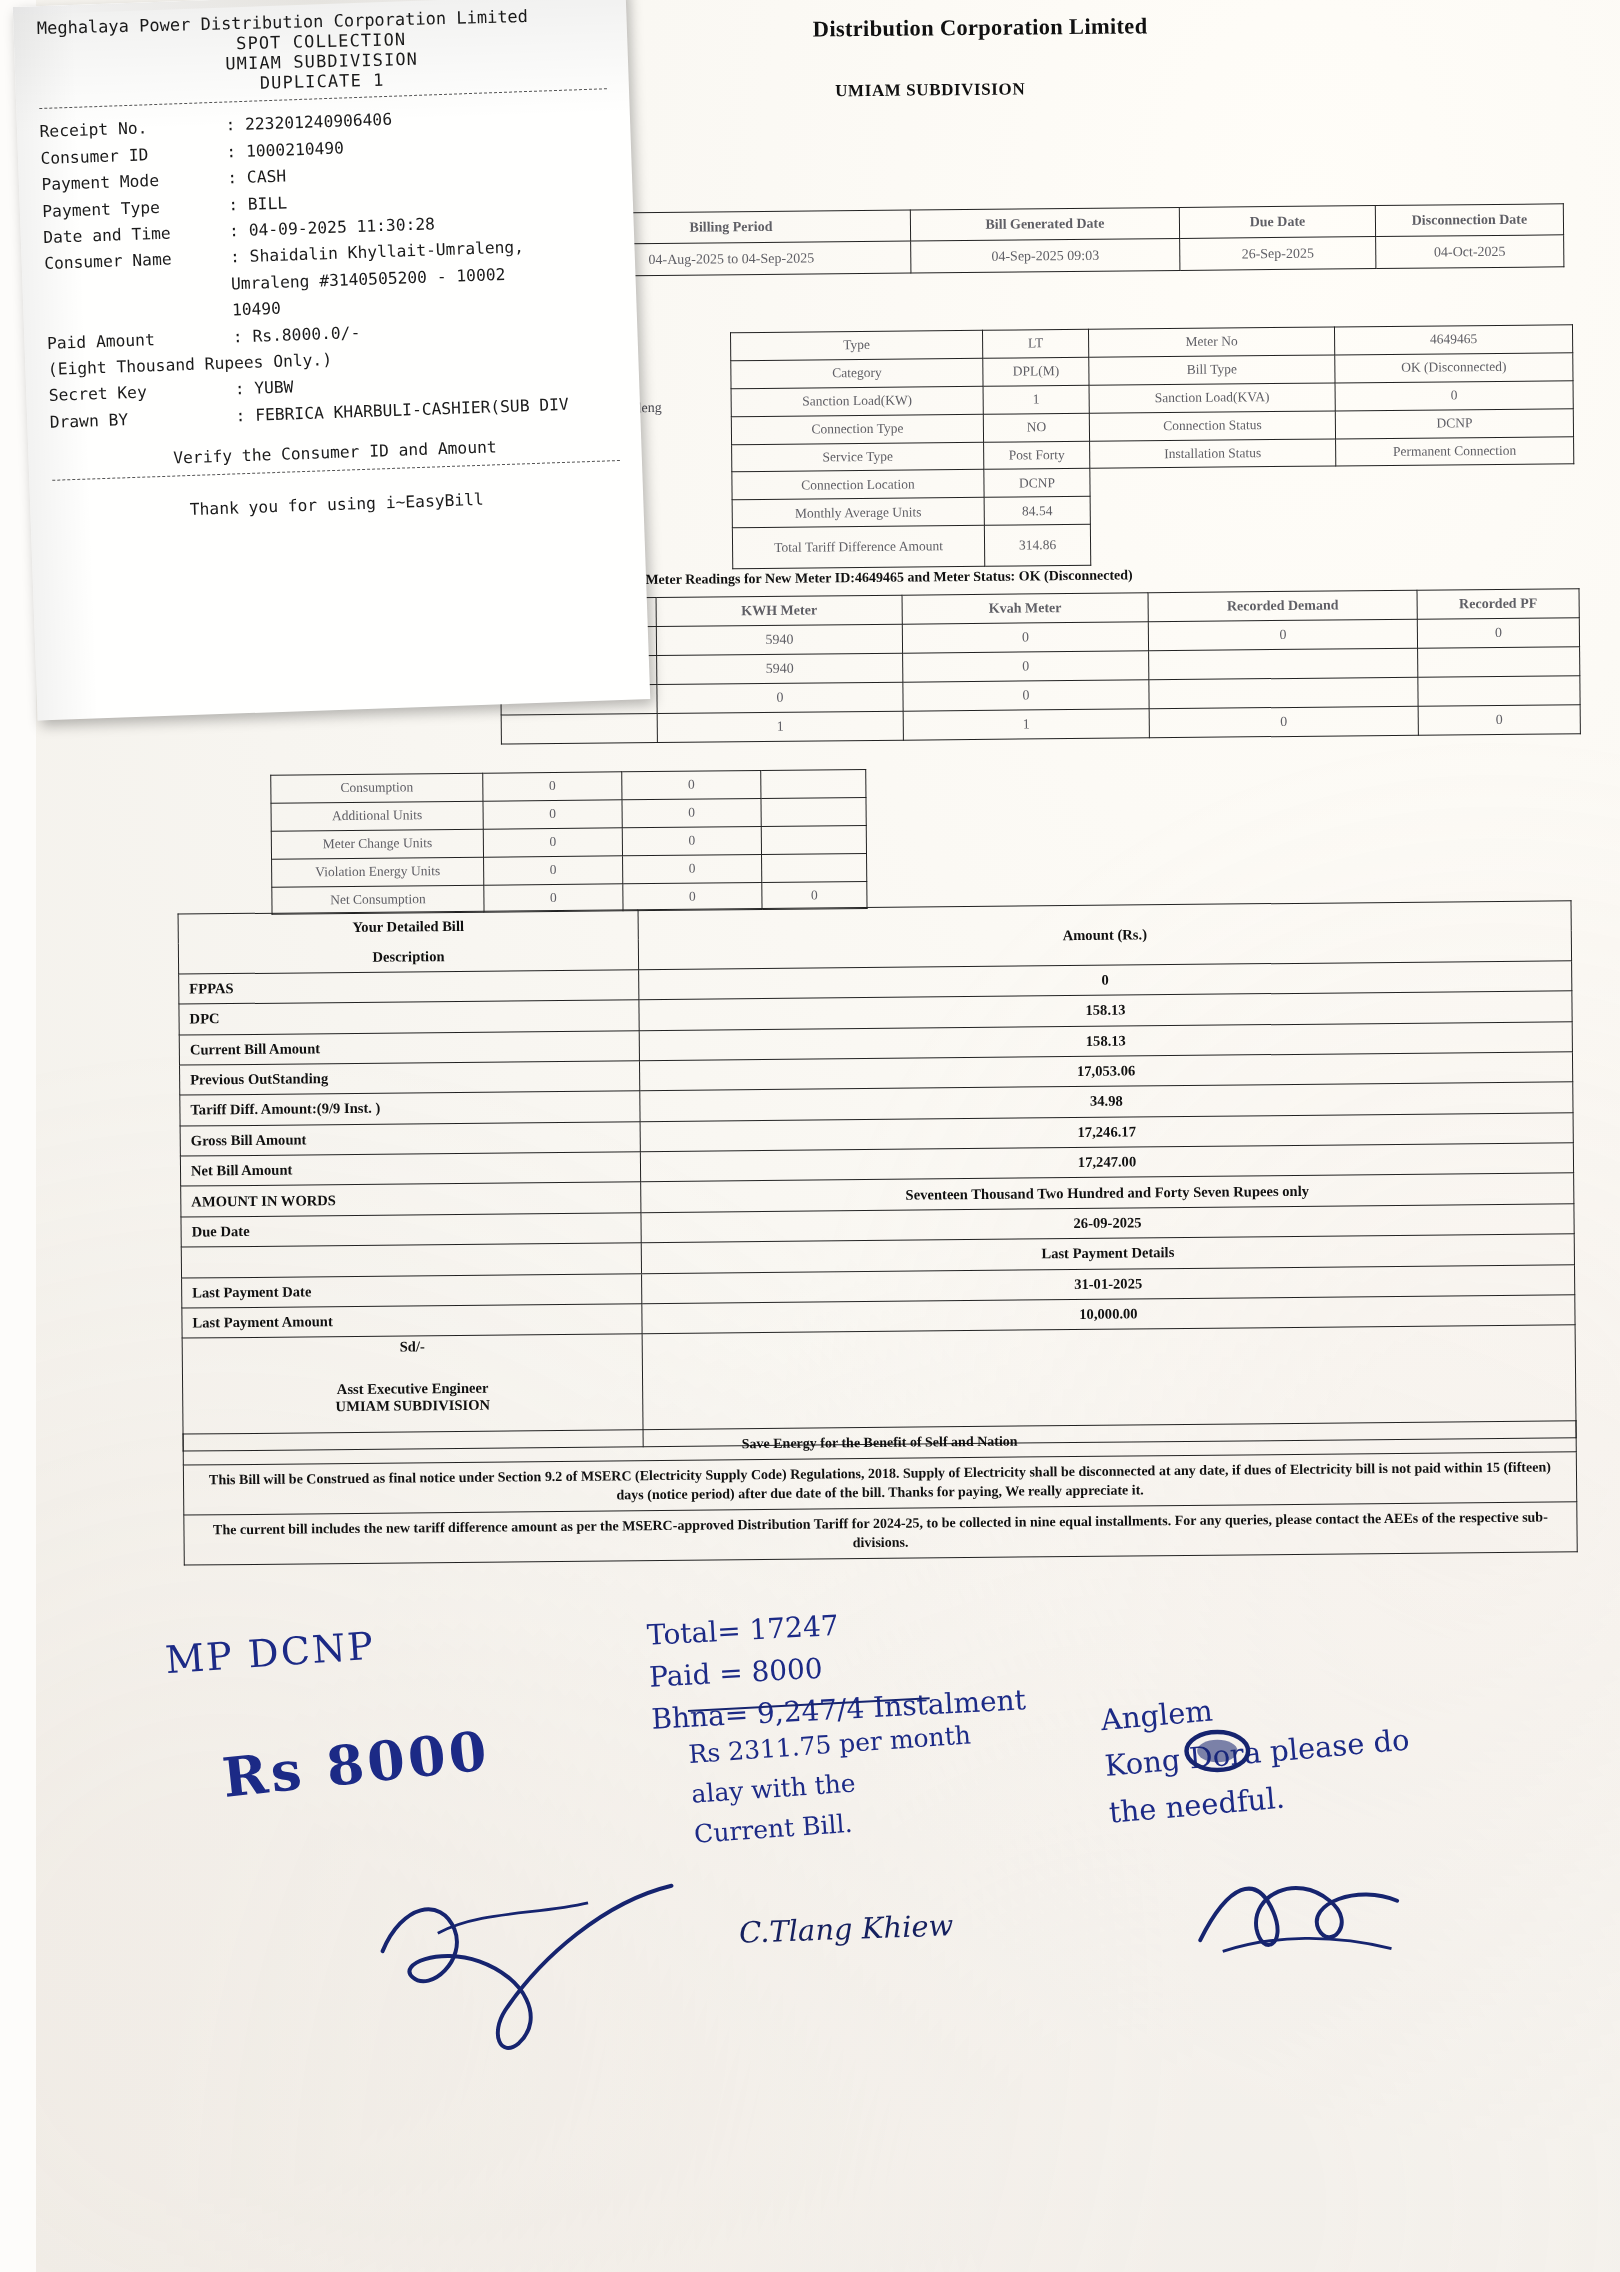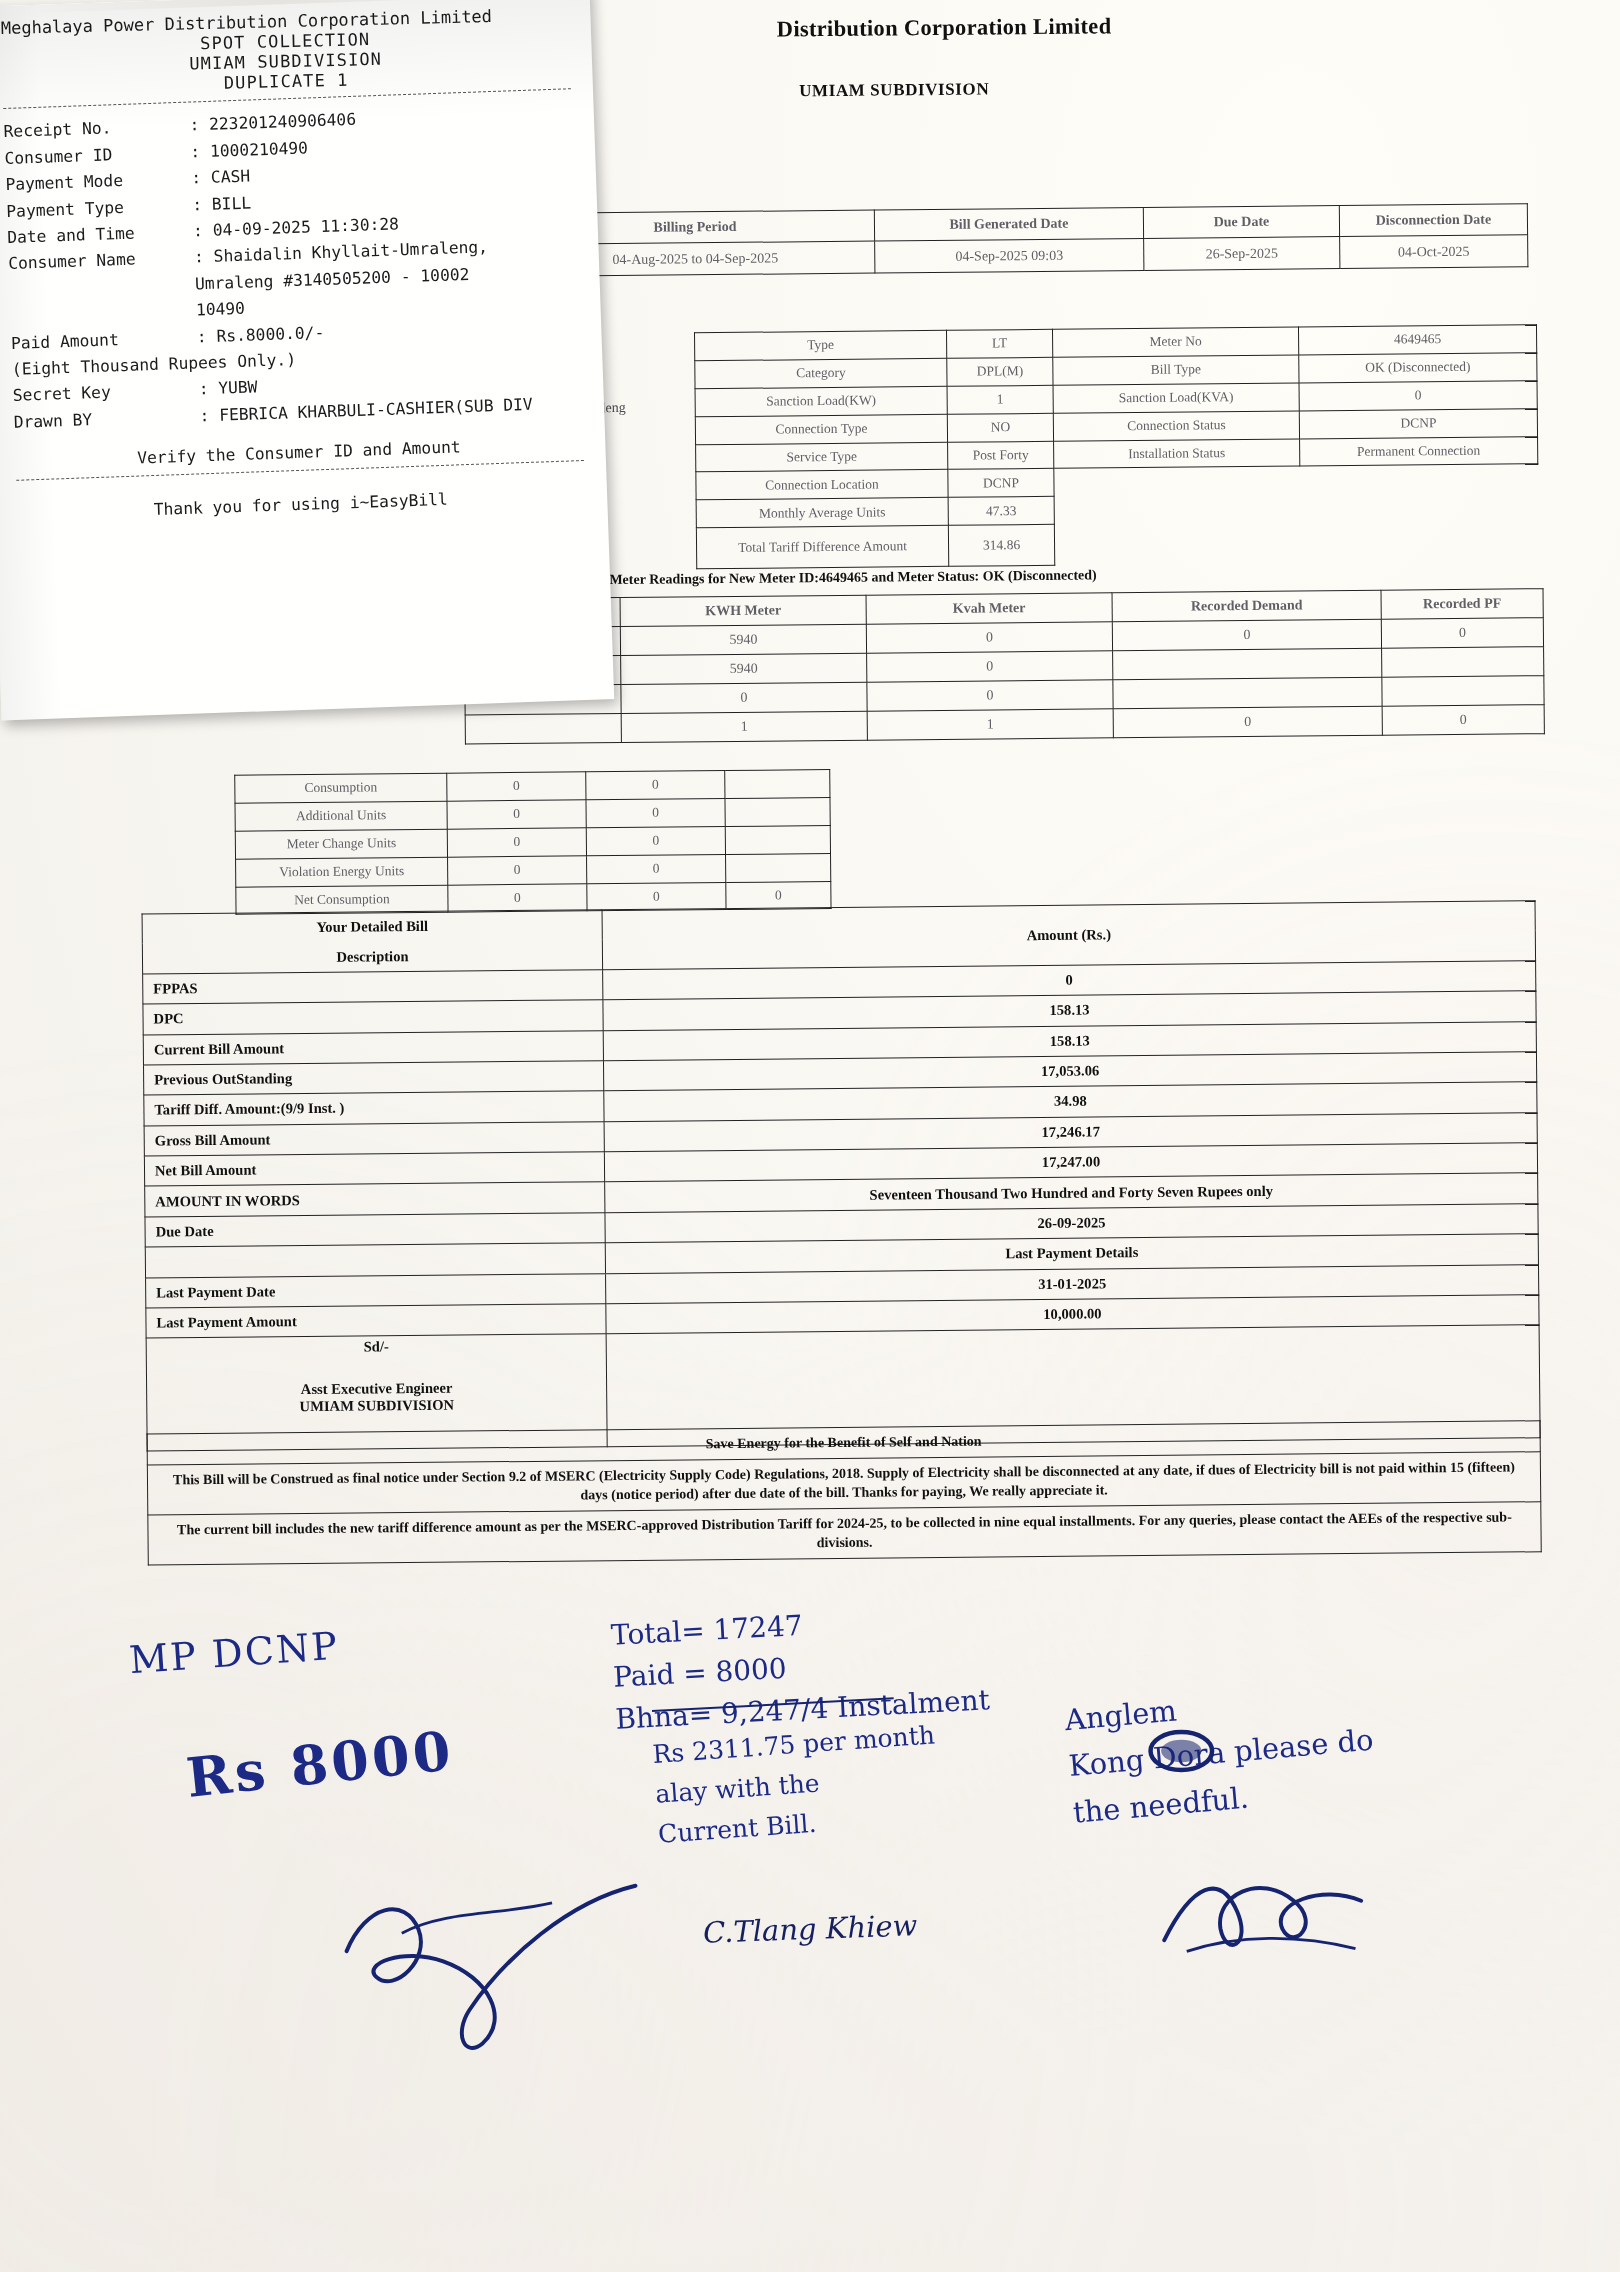--- a/index.html
+++ b/index.html
@@ -7,20 +7,21 @@
     width:1621px;height:2273px;
     background:#fdfcfa;
     font-family:"Liberation Serif", serif;
     position:relative;
     overflow:hidden;
   }
   .page{
     position:absolute;inset:0;
     background:
       radial-gradient(ellipse at 80% 10%, #fffdf8 0%, #f7f5f0 60%, #f2efe9 100%);
+    margin-left: 36px;
   }
   .noise{position:absolute;inset:0;opacity:.35;pointer-events:none;
     background:
       radial-gradient(circle at 12% 88%, rgba(220,200,190,.25) 0 8%, transparent 40%),
       radial-gradient(circle at 92% 63%, rgba(225,200,195,.22) 0 6%, transparent 35%),
       radial-gradient(circle at 70% 97%, rgba(215,195,190,.20) 0 7%, transparent 40%);
   }
   
   .bill{
     position:absolute;
@@ -163,21 +164,21 @@
         <td>Permanent Connection</td>
       </tr>
       <tr>
         <td class="lbl">Connection Location</td>
         <td>DCNP</td>
         <td style="border:none"></td>
         <td style="border:none"></td>
       </tr>
       <tr>
         <td class="lbl">Monthly Average Units</td>
-        <td>47.33</td>
+        <td>84.54</td>
         <td style="border:none"></td>
         <td style="border:none"></td>
       </tr>
       <tr>
         <td class="lbl" style="height:35px">Total Tariff Difference Amount</td>
         <td>314.86</td>
         <td style="border:none"></td>
         <td style="border:none"></td>
       </tr>
     </tbody>

